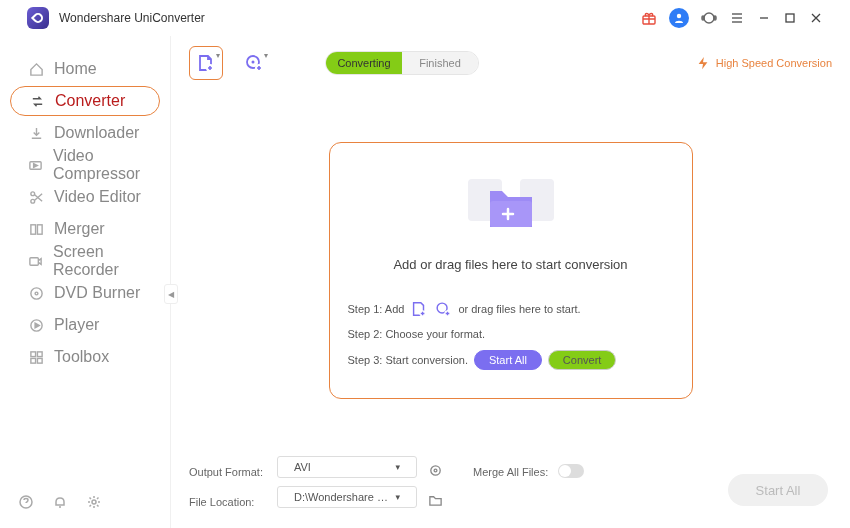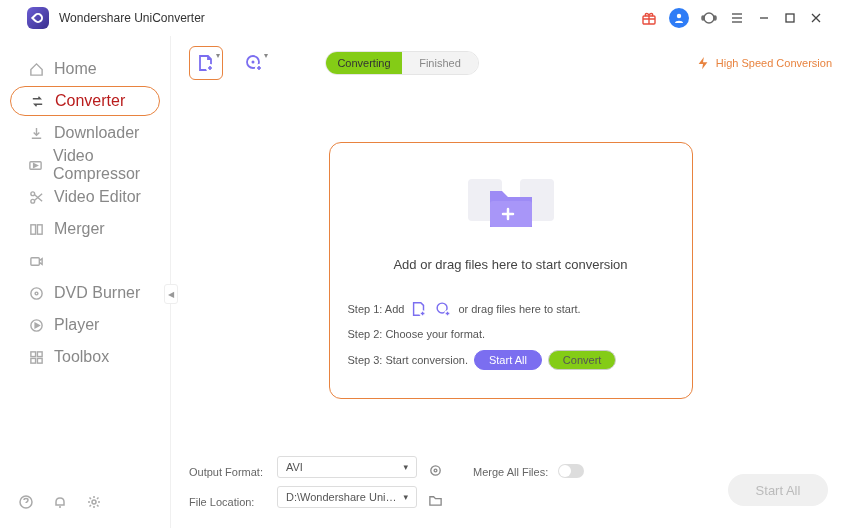--- a/index.html
+++ b/index.html
@@ -38,21 +38,21 @@
 .drop-area { align-self: center; width: 364px; border: 1.5px solid #e8833f; border-radius: 12px; padding: 26px 18px 18px 18px; margin-top: 48px; }
 .drop-illus { display: flex; justify-content: center; margin-bottom: 18px; }
 .drop-text { text-align: center; font-size: 13px; color: #444; margin-bottom: 28px; }
 .step-row { font-size: 11px; color: #555; margin-bottom: 10px; display: flex; align-items: center; gap: 6px; flex-wrap: wrap; }
 .step-btn { height: 20px; padding: 0 14px; border-radius: 10px; font-size: 11px; cursor: pointer; border: 1px solid #ccc; background: #84cc16; color: #555; display: inline-flex; align-items: center; }
 .step-btn.primary { background: #7b6ef0; color: #fff; border-color: #7b6ef0; }
 
 .footer { margin-top: auto; font-size: 11px; color: #666; }
 .footer-row { display: flex; align-items: flex-end; gap: 10px; margin-bottom: 8px; }
 .footer-label { width: 78px; }
-.select-fake { width: 140px; height: 22px; border: 1px solid #ddd; border-radius: 3px; display: flex; align-items: center; padding: 0 8px; justify-content: space-between; font-size: 11px; cursor: pointer; color: #555; }
+.select-fake { width: 140px; height: 22px; border: 1px solid #ddd; border-radius: 3px; display: flex; align-items: center; padding: 0 16px; justify-content: space-between; font-size: 11px; cursor: pointer; color: #555; }
 .footer-icon { width: 16px; height: 16px; color: #888; cursor: pointer; display: flex; align-items: center; justify-content: center; }
 .merge-lbl { margin-left: 20px; }
 .toggle { width: 26px; height: 14px; border-radius: 8px; background: #ddd; position: relative; cursor: pointer; }
 .toggle::after { content: ""; position: absolute; width: 12px; height: 12px; background: #fff; border-radius: 50%; top: 1px; left: 1px; }
 .start-all-btn { position: absolute; right: 22px; bottom: 22px; width: 100px; height: 32px; border-radius: 16px; background: #f0f0f0; color: #bbb; font-size: 13px; display: flex; align-items: center; justify-content: center; cursor: pointer; }
 
 svg { display: block; }
 </style>
 </head>
 <body>
@@ -162,20 +162,21 @@
         </span>
       <span>Merger</span>
     </div>
     <div class="sb-item">
       <span class="sb-icon">
           <svg width="15" height="15" viewBox="0 0 16 16" fill="none" stroke="currentColor" stroke-width="1.5">
             <rect x="2" y="4" width="9" height="8" rx="1"></rect>
             <path d="M11 7 L14 5 V11 L11 9"></path>
           </svg>
         </span>
+      <span>Screen Recorder</span>
     </div>
     <div class="sb-item">
       <span class="sb-icon">
           <svg width="15" height="15" viewBox="0 0 16 16" fill="none" stroke="currentColor" stroke-width="1.5">
             <circle cx="8" cy="8" r="6"></circle>
             <circle cx="8" cy="8" r="1.5"></circle>
           </svg>
         </span>
       <span>DVD Burner</span>
     </div>

